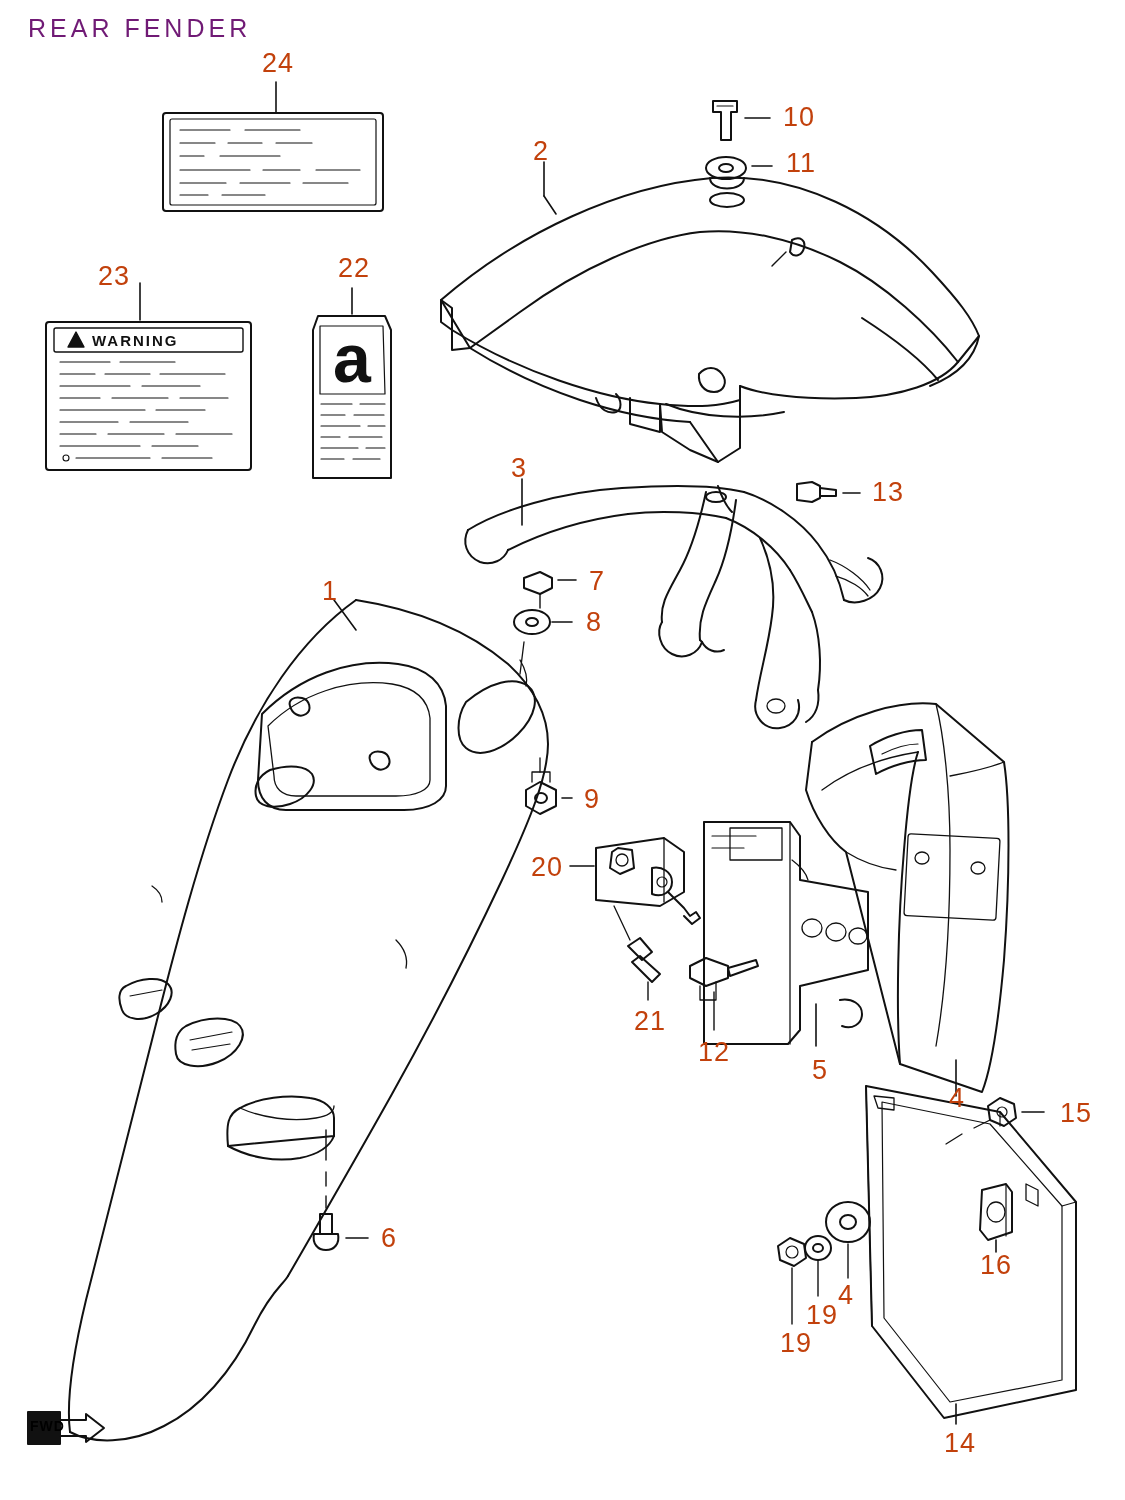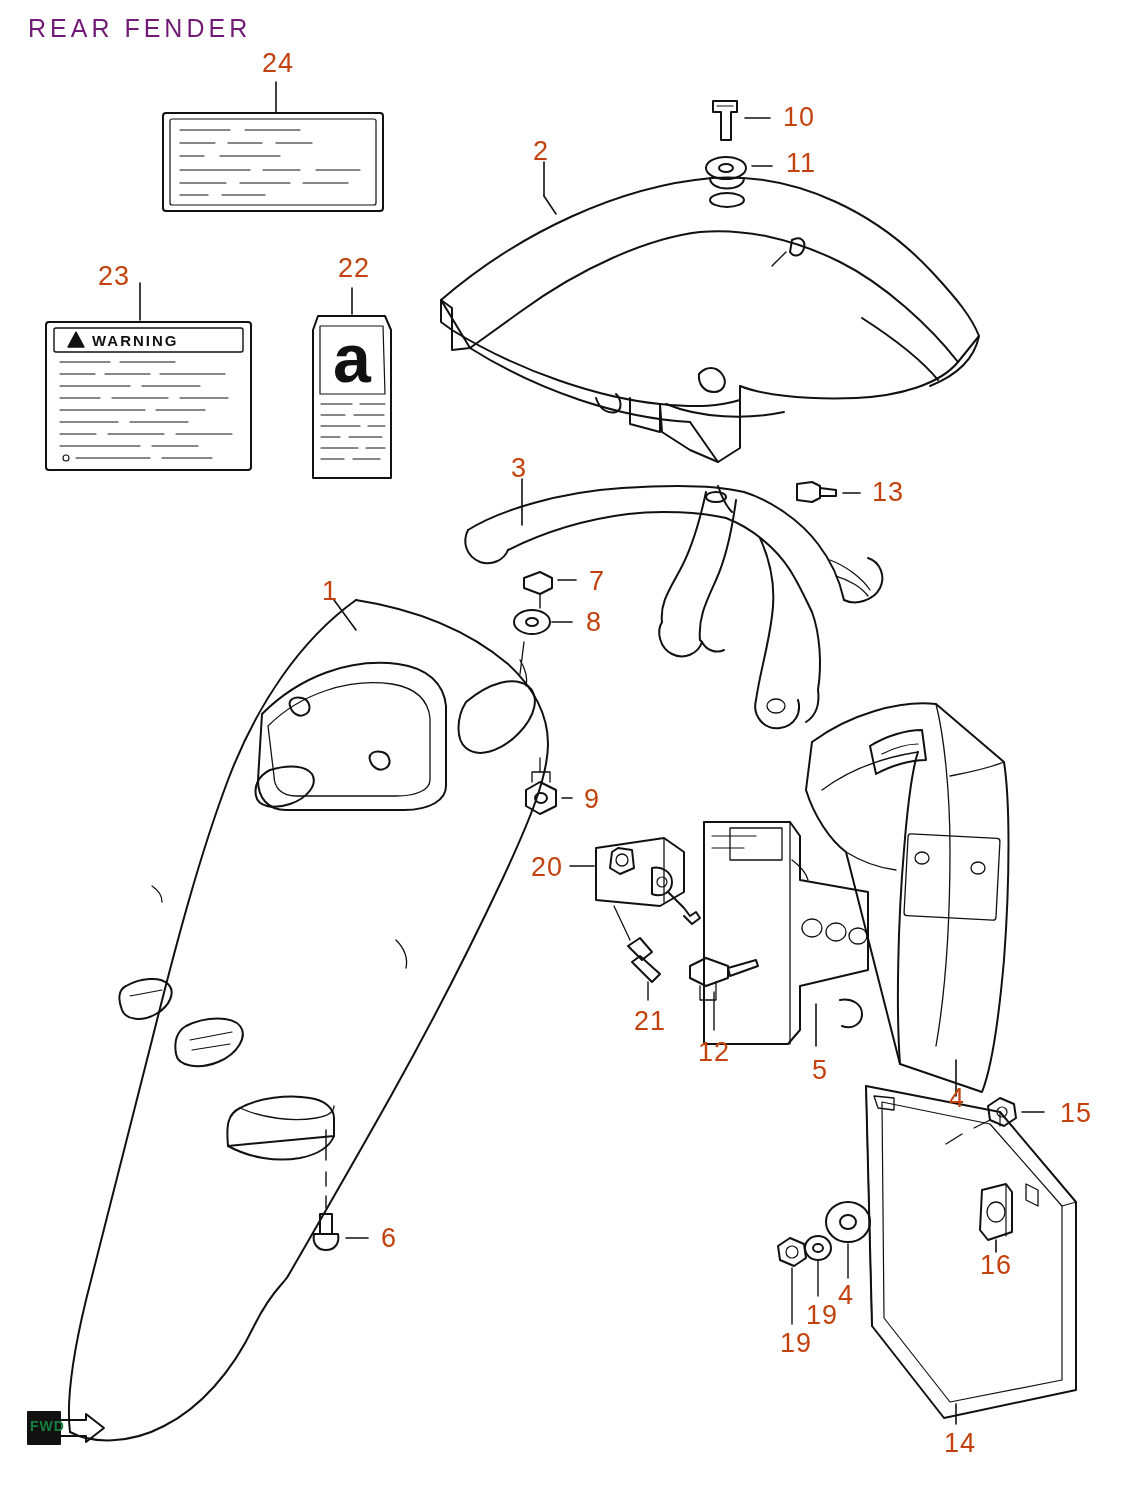--- a/index.html
+++ b/index.html
@@ -43,21 +43,21 @@
     color: #701a75;
     white-space: nowrap;
   }
   .fwd-label {
     position: absolute;
     left: 30px;
     top: 1418px;
     font-family: "Liberation Sans", sans-serif;
     font-size: 14px;
     font-weight: bold;
-    color: #15803d;
+    color: #000000;
     letter-spacing: 1px;
   }
   .warn-title {
     position: absolute;
     font-family: "Liberation Sans", sans-serif;
     font-size: 15px;
     font-weight: bold;
     letter-spacing: 2px;
     color: #111111;
     white-space: nowrap;

